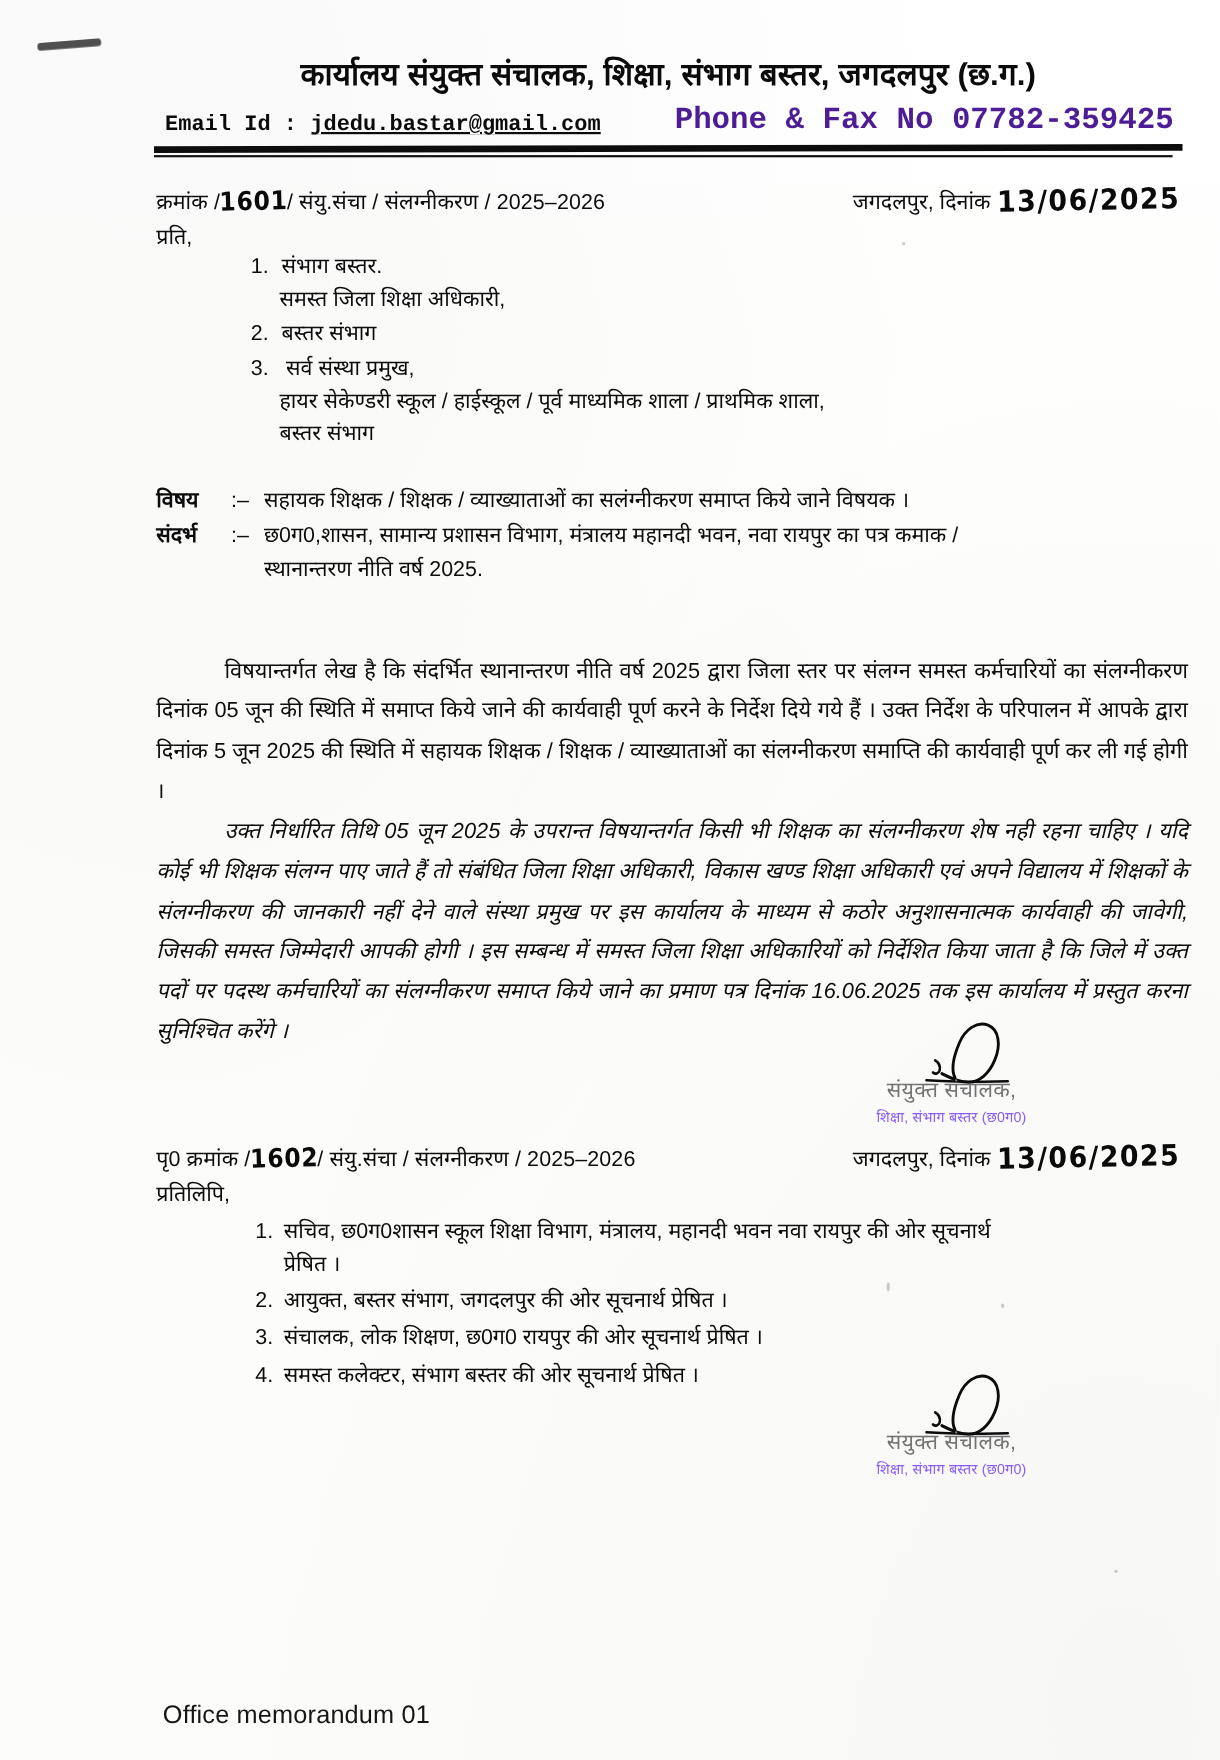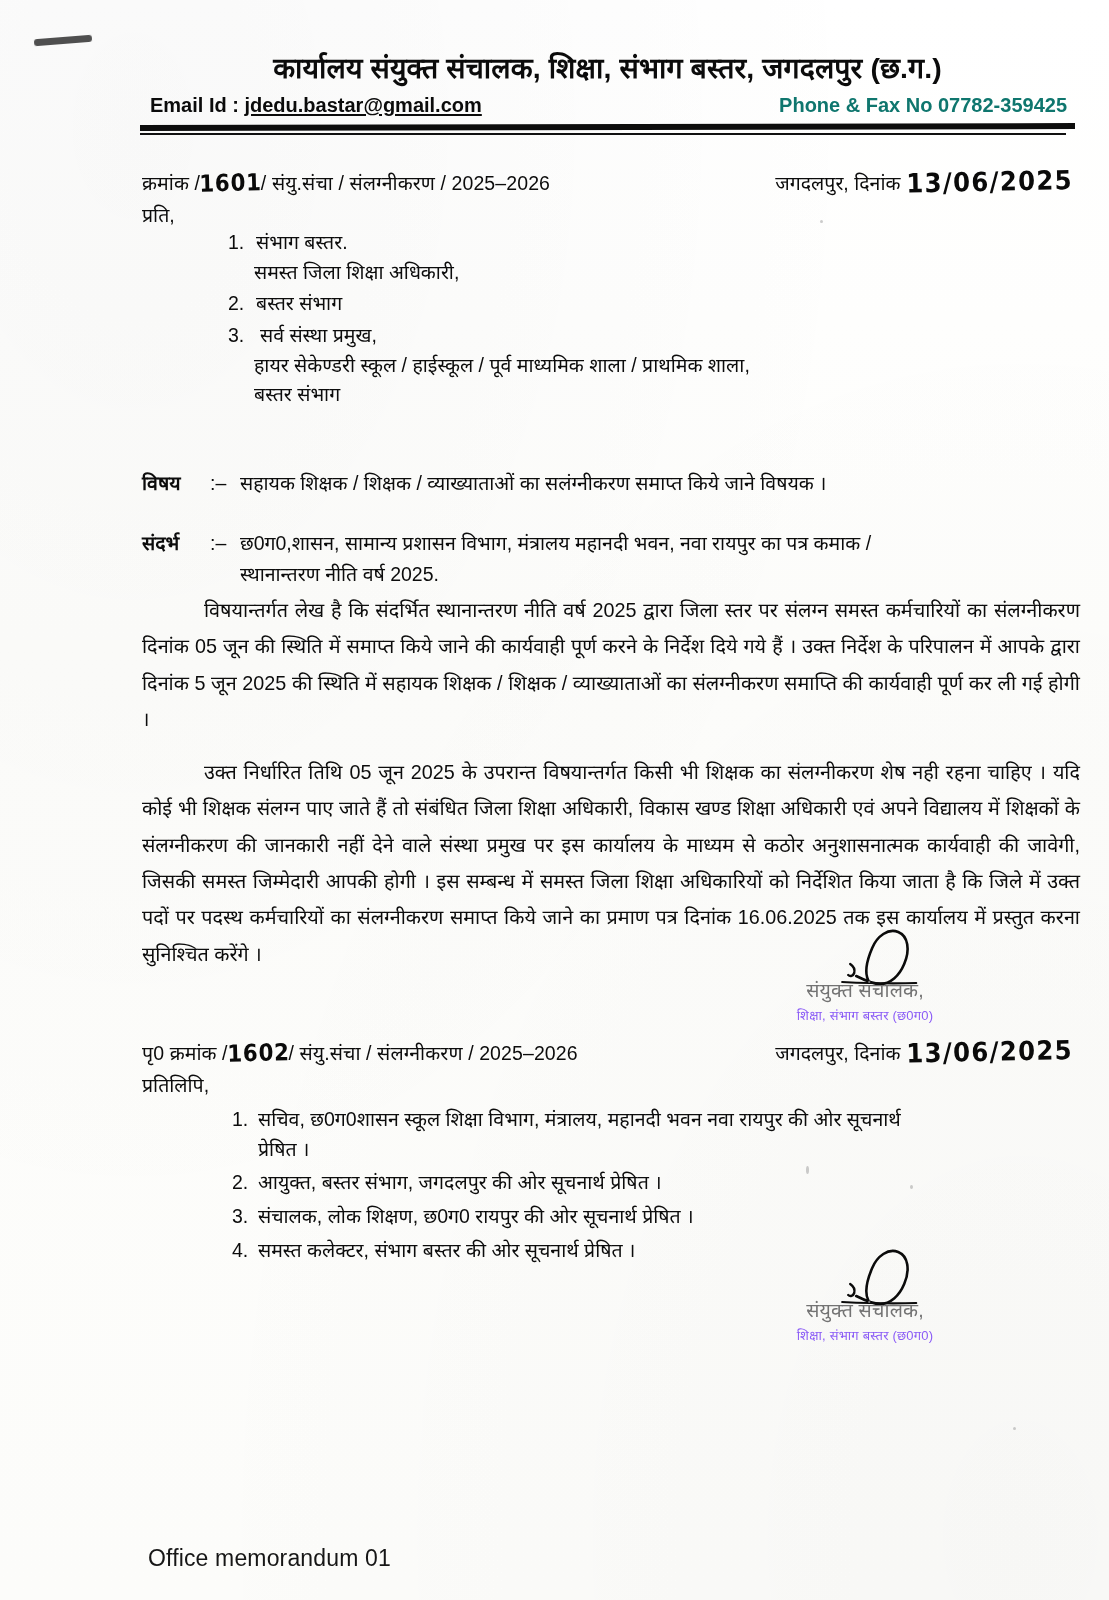--- a/index.html
+++ b/index.html
@@ -68,36 +68,37 @@
     letter-spacing: 0.1px;
     line-height: 1.18;
     white-space: nowrap;
   }
   .contact-row {
     display: flex;
     justify-content: space-between;
     align-items: flex-end;
     margin-top: 8px;
     padding: 0 8px 0 10px;
+    font-family: Liberation Mono, monospace;
   }
   .email-block {
     font-size: 20px;
     font-weight: 700;
     color: #0b0b0b;
   }
   .email-label { font-weight: 700; }
   .email-value {
     font-weight: 700;
     text-decoration: underline;
     text-underline-offset: 2px;
   }
   .phone-block {
-    font-size: 20px;
+    font-size: 28px;
     font-weight: 700;
-    color: #0f766e;
+    color: #4c1d95;
   }
   .rule-thick {
     margin-top: 7px;
     height: 6px;
     background: #0d0d0d;
     transform: skewY(-0.12deg);
   }
   .rule-thin {
     margin-top: 3px;
     height: 2px;
@@ -199,21 +200,21 @@
   .subj-row { display: flex; align-items: baseline; }
   .subj-key {
     width: 68px;
     flex: 0 0 68px;
     font-weight: bold;
   }
   .subj-dash {
     width: 30px;
     flex: 0 0 30px;
   }
-  .subj-val { flex: 1; margin-top: 28px; }
+  .subj-val { flex: 1; }
   .subj-cont {
     padding-left: 98px;
   }
 
   
   .body-block {
     position: absolute;
     left: 142px;
     top: 592px;
     width: 938px;
@@ -221,21 +222,21 @@
     color: #0c0c0c;
     line-height: 1.84;
     text-align: justify;
     text-justify: inter-word;
   }
   .body-block p {
     margin: 0 0 0 0;
     text-indent: 62px;
     text-align: justify;
   }
-  .body-block p.p2 { margin-top: 16px; }
+  .body-block p.p2 { margin-top: 0; font-style: italic; }
 
   
   .sig-block {
     position: absolute;
     width: 330px;
     text-align: center;
   }
   .sig-1 { left: 700px; top: 926px; }
   .sig-2 { left: 700px; top: 1246px; }
 

